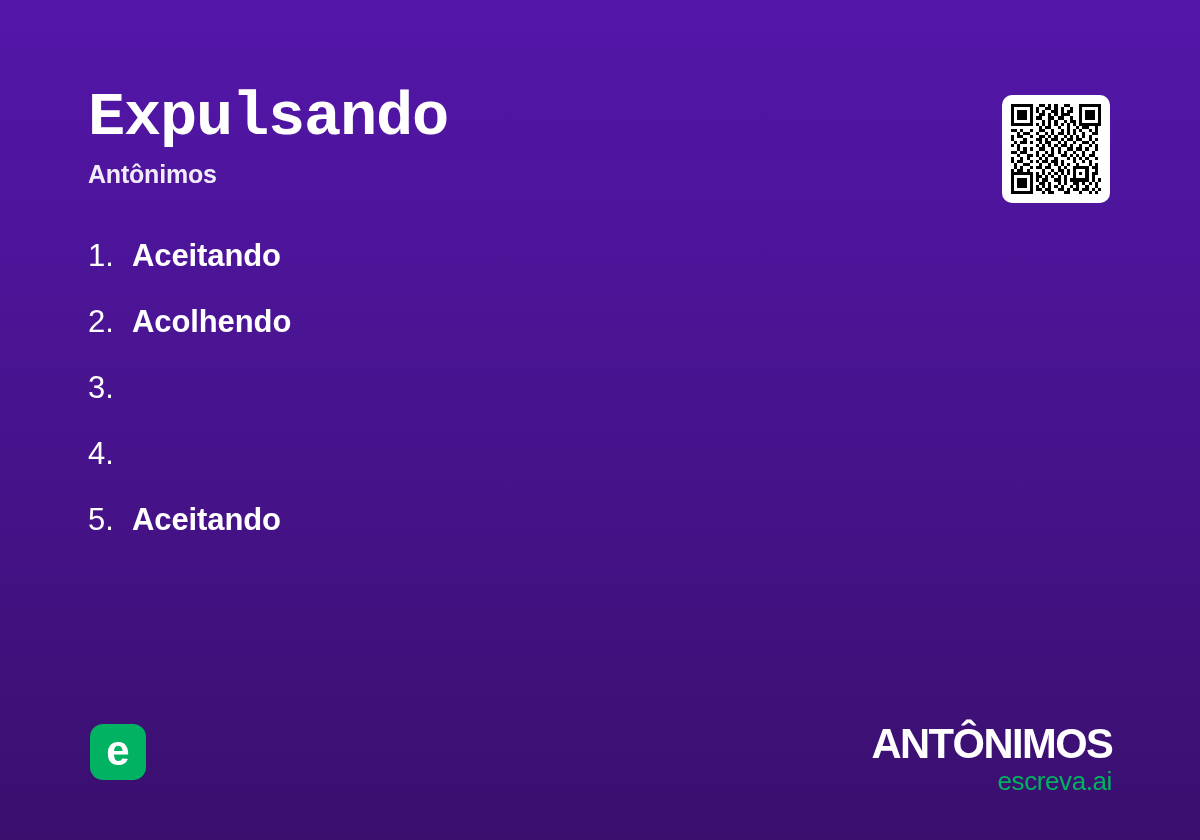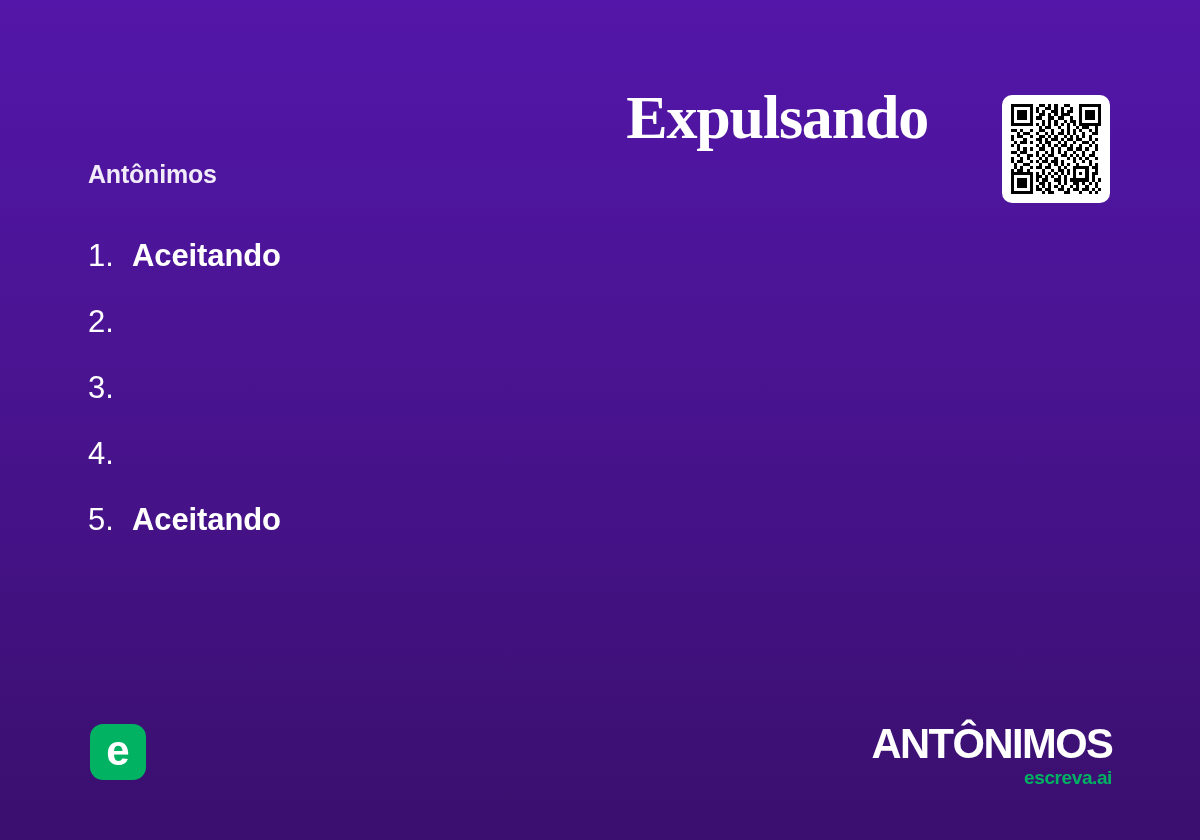--- a/index.html
+++ b/index.html
@@ -31,29 +31,28 @@
 
   
   .header {
     position: absolute;
     left: 88px;
     top: 86px;
     width: 840px;
   }
 
   .title {
-    font-family: Liberation Serif, serif;
+    font-family: Liberation Mono, monospace;
     font-size: 62px;
     font-weight: 700;
     line-height: 1.02;
     letter-spacing: -1.2px;
     color: #ffffff;
     margin: 0;
     white-space: nowrap;
-    text-align: right;
   }
 
   .subtitle {
     font-family: "Liberation Sans", sans-serif;
     font-size: 25px;
     font-weight: 700;
     line-height: 1.1;
     letter-spacing: -0.2px;
     color: #f2ecfa;
     margin: 12px 0 0 0;
@@ -149,22 +148,22 @@
     line-height: 1;
     letter-spacing: -1.6px;
     color: #ffffff;
     display: block;
     transform: scaleX(0.97);
     transform-origin: right center;
   }
 
   .wordmark-sub {
     font-family: "Liberation Sans", sans-serif;
-    font-size: 19px;
-    font-weight: 700;
+    font-size: 26px;
+    font-weight: 400;
     line-height: 1;
     letter-spacing: -0.4px;
     color: #00b261;
     display: block;
     margin-top: 3px;
   }
 </style>
 </head>
 <body>
 
@@ -175,20 +174,21 @@
     <p class="subtitle">Antônimos</p>
   </div>
 
   <ul class="word-list">
     <li class="word-item">
       <span class="word-index">1.</span>
       <span class="word-text">Aceitando</span>
     </li>
     <li class="word-item">
       <span class="word-index">2.</span>
+      <span class="word-text">Acolhendo</span>
     </li>
     <li class="word-item">
       <span class="word-index">3.</span>
     </li>
     <li class="word-item">
       <span class="word-index">4.</span>
     </li>
     <li class="word-item">
       <span class="word-index">5.</span>
       <span class="word-text">Aceitando</span>

